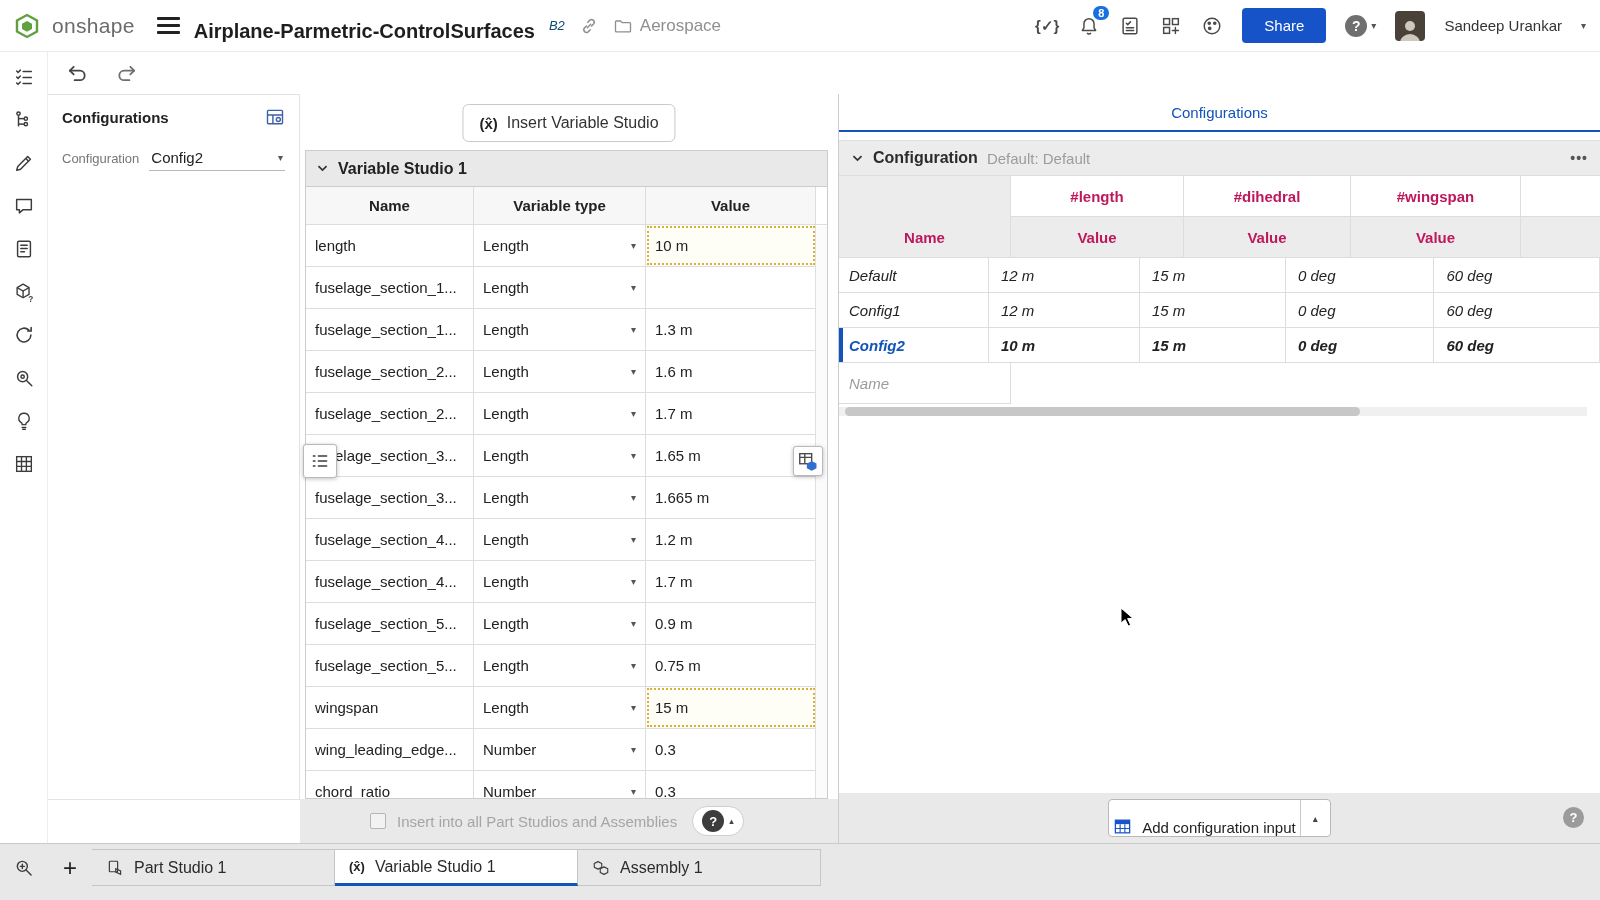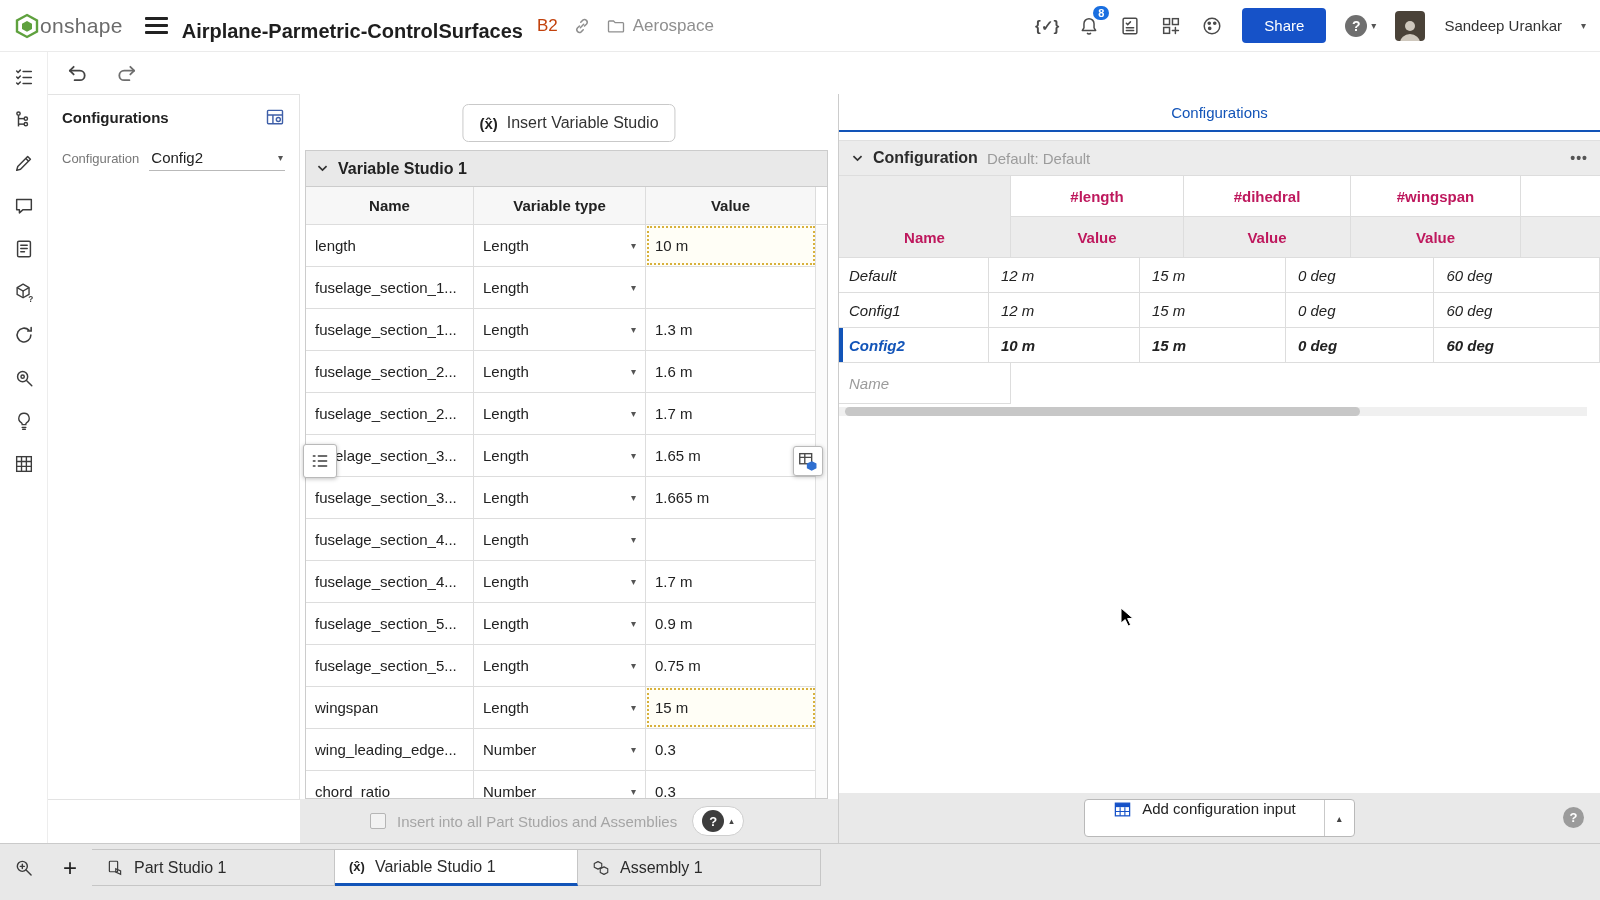--- a/index.html
+++ b/index.html
@@ -7,26 +7,26 @@
   body {
     position: relative; overflow: hidden; background:#fff;
     font-family:"Liberation Sans", sans-serif; color:#333;
   }
   svg { display:block; }
 
   
   .header { position:absolute; left:0; top:0; width:1600px; height:52px;
     display:flex; align-items:center; gap:14px; padding:0 14px;
     border-bottom:1px solid #ebebeb; background:#fff; z-index:10; }
-  .logo { display:flex; align-items:center; gap:0; }
+  .logo { display:flex; align-items:center; gap:12px; }
   .logo-text { font-size:21px; color:#6b6b6b; letter-spacing:.3px; }
   .burger { width:23px; cursor:pointer; margin-left:8px; }
   .burger div { height:3px; background:#222; margin:4px 0; border-radius:1px; }
   .doc-title { font-size:20px; font-weight:bold; color:#1e1e1e; white-space:nowrap;margin-top:11px; }
-  .doc-version { font-size:17px; color:#c2410c; }
+  .doc-version { font-size:13px; color:#0c4a6e;font-style:italic; }
   .folder { display:flex; align-items:center; gap:7px; color:#8f8f8f; font-size:17px; }
   .header-right { margin-left:auto; display:flex; align-items:center; gap:19px; }
   .hicon { position:relative; display:flex; align-items:center; }
   .glyph-icon { font-size:15px; color:#4a4a4a; font-weight:bold; }
   .badge { position:absolute; top:-9px; right:-9px; background:#1a6fe0; color:#fff;
     font-size:11px; font-weight:bold; padding:1px 5px; border-radius:8px; }
   .share-btn { background:#1652c8; color:#fff; font-size:15px; padding:9px 22px;
     border:none; border-radius:4px; cursor:pointer; }
   .help-group { display:flex; align-items:center; gap:4px; }
   .help-dark { width:22px; height:22px; border-radius:50%; background:#6f6f6f; color:#fff;
@@ -116,21 +116,21 @@
   .sel .cfg-cell { font-weight:bold; }
   .cfg-newrow { display:flex; height:41px; border-bottom:1px solid #ddd; width:172px;
     border-right:1px solid #ddd; align-items:center; padding-left:10px; }
   .ph { font-style:italic; color:#9b9b9b; font-size:15px; }
   .cfg-scroll { margin-top:3px; height:9px; width:748px; background:#f0f0f0; position:relative; }
   .cfg-thumb { position:absolute; left:6px; top:0; width:515px; height:9px; background:#c7c7c7; border-radius:5px; cursor:grab; }
   .rp-footer { position:absolute; bottom:0; left:0; width:100%; height:50px; background:#e9e9e9;
     display:flex; align-items:center; justify-content:center; }
   .add-cfg-btn { display:flex; align-items:stretch; background:#fff; border:1px solid #b9b9b9;
     border-radius:4px; height:38px; cursor:pointer; }
-  .acb-main { display:flex; align-items:flex-start; gap:10px; padding:0 28px; font-size:15px; color:#222; }
+  .acb-main { display:flex; align-items:flex-end; gap:10px; padding:0 4px; font-size:15px; color:#222;margin-top:20px; }
   .acb-caret { width:30px; border-left:1px solid #c9c9c9; display:flex; align-items:center;
     justify-content:center; font-size:10px; color:#444; }
   .rp-help { position:absolute; right:16px; bottom:15px; width:21px; height:21px; border-radius:50%;
     background:#9b9b9b; color:#fff; display:flex; align-items:center; justify-content:center;
     font-size:13px; font-weight:bold; cursor:pointer; }
 
   
   .tabbar { position:absolute; left:0; top:843px; width:1600px; height:57px; background:#e8e8e8;
     border-top:1px solid #cacaca; display:flex; align-items:flex-start; padding-top:5px; z-index:6; }
   .tb-search { width:48px; height:37px; display:flex; align-items:center; justify-content:center; cursor:pointer; }
@@ -409,20 +409,21 @@
           <span class="dd">▾</span>
         </div>
       <div class="vs-cell c-val">1.665 m</div>
     </div>
     <div class="vs-row">
       <div class="vs-cell c-name">fuselage_section_4...</div>
       <div class="vs-cell c-type">
           <span>Length</span>
           <span class="dd">▾</span>
         </div>
+      <div class="vs-cell c-val">1.2 m</div>
     </div>
     <div class="vs-row">
       <div class="vs-cell c-name">fuselage_section_4...</div>
       <div class="vs-cell c-type">
           <span>Length</span>
           <span class="dd">▾</span>
         </div>
       <div class="vs-cell c-val">1.7 m</div>
     </div>
     <div class="vs-row">

